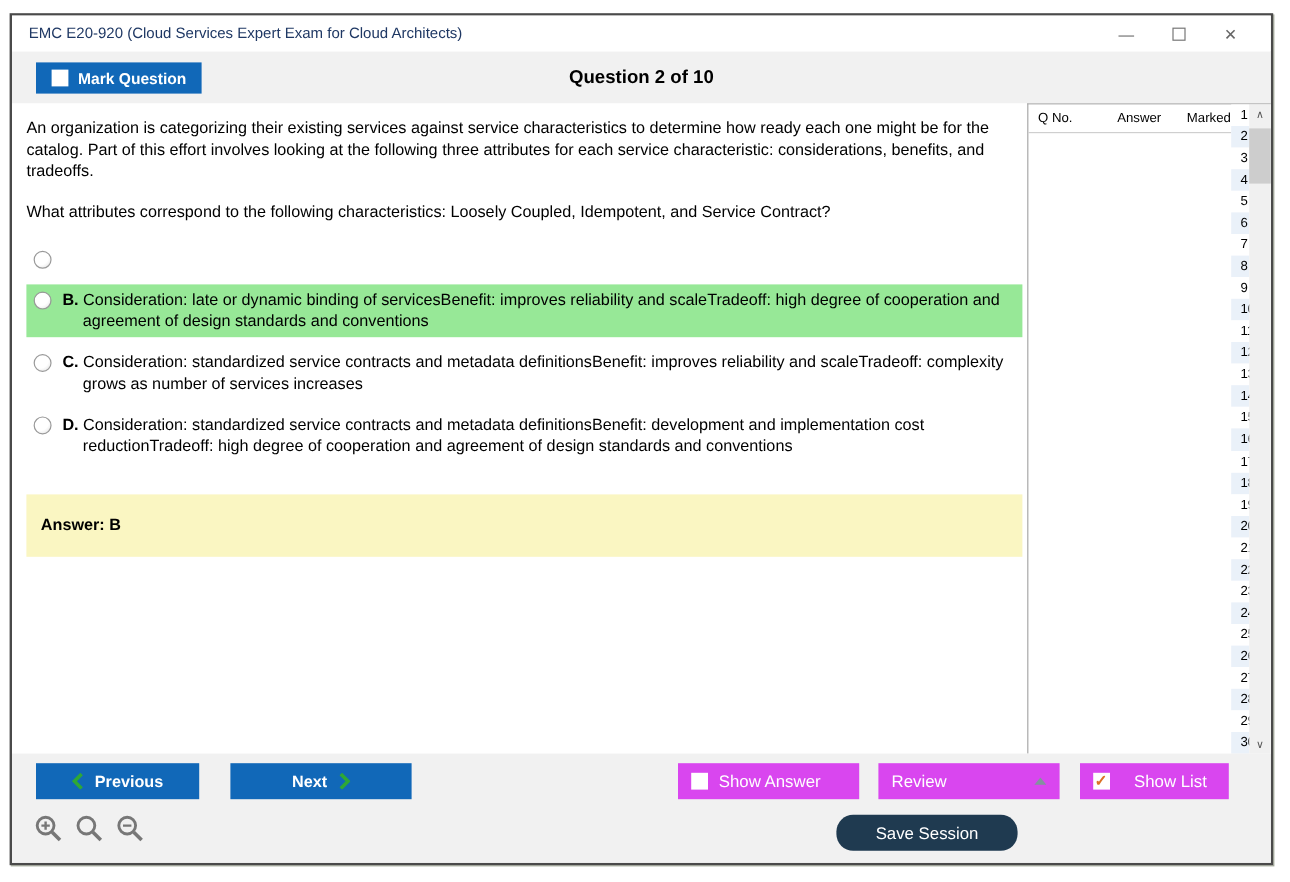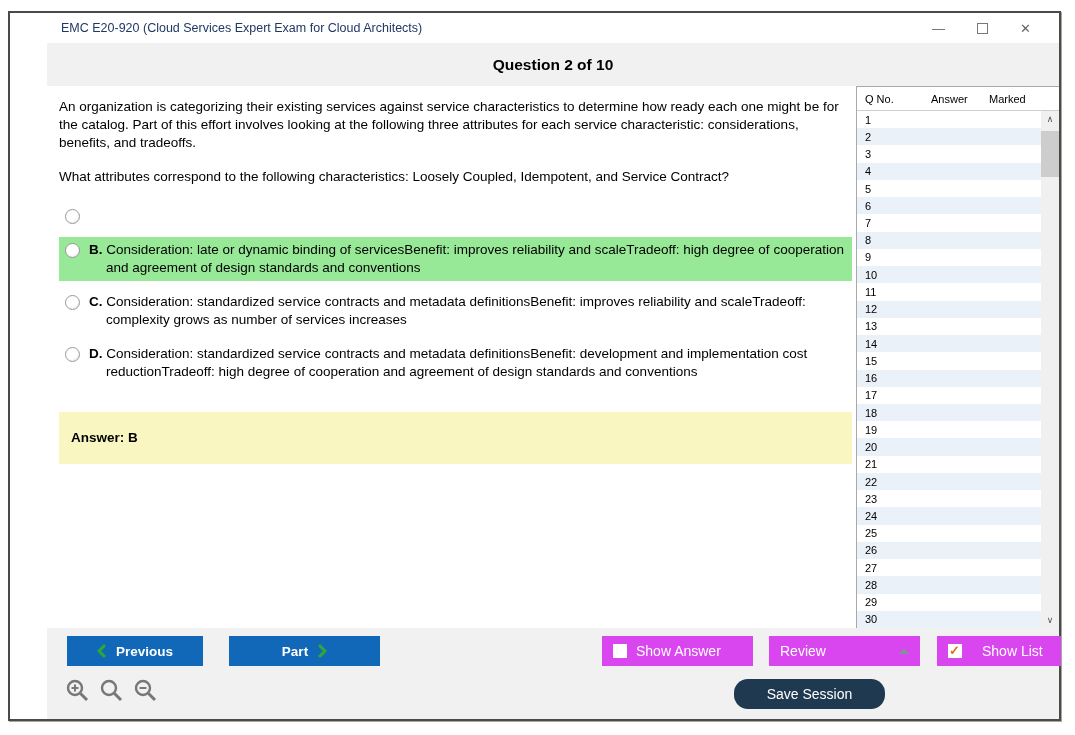--- a/index.html
+++ b/index.html
@@ -1,19 +1,19 @@
 <!DOCTYPE html>
 <html><head>
 <meta charset="utf-8">
 <style>
   * { margin:0; padding:0; box-sizing:border-box; }
   html,body { width:1075px; height:735px; background:#ffffff; font-family:"Liberation Sans", sans-serif; }
   .window {
     position:absolute; left:8px; top:11px; width:1053px; height:710px;
-    border:2px solid #4a4a4a; background:#fff; box-shadow:1px 1px 0 rgba(90,100,70,.55);padding-left:37px;
+    border:2px solid #4a4a4a; background:#fff; box-shadow:1px 1px 0 rgba(90,100,70,.55);
   }
   
   .titlebar { height:30px; background:#fff; display:flex; align-items:center; padding:0 14px; }
   .title-text { color:#1f3864; font-size:12.5px; }
   .win-controls { margin-left:auto; display:flex; align-items:center; gap:32px; padding-right:14px; }
   .win-btn { color:#666; font-size:13px; cursor:default; line-height:1; }
   .max-box { width:11px; height:11px; border:1px solid #777; display:inline-block; }
   
   .headerbar { height:43px; background:#f1f1f1; position:relative; display:flex; align-items:center; }
   .mark-btn {
@@ -34,21 +34,21 @@
     width:15px; height:15px; border-radius:50%; border:1px solid #999;
     background:radial-gradient(circle at 35% 30%, #ffffff 55%, #dcdcdc); flex:none; margin:2px 9px 0 2px;
   }
   .opt-text { font-size:13.5px; line-height:1.3; color:#000; padding-left:17px; text-indent:-17px; }
   .opt-text b { font-weight:bold; }
   .answer-box {
     margin-top:26px; height:52px; background:#faf6c2; display:flex; align-items:center;
     padding-left:12px; font-size:13.5px; font-weight:bold; color:#000;
   }
   
-  .sidebar { width:203px; border-left:1px solid #a9a9a9; border-top:1px solid #a9a9a9; display:flex; flex-direction:column; background:#fff; }
+  .sidebar { width:203px; border-left:1px solid #a9a9a9; border-top:1px solid #a9a9a9; display:flex; flex-direction:row; background:#fff; }
   .sb-header { height:24px; display:flex; align-items:center; font-size:11px; color:#000; border-bottom:1px solid #cfcfcf; }
   .sb-h1 { width:74px; padding-left:8px; }
   .sb-h2 { width:58px; }
   .sb-h3 { flex:1; }
   .sb-body { flex:1; position:relative; }
   .sb-rows { position:absolute; left:0; top:0; right:18px; bottom:0; display:flex; flex-direction:column; }
   .qrow { flex:1; font-size:11px; padding-left:8px; display:flex; align-items:center; background:#fff; cursor:pointer; }
   .qrow:nth-child(even) { background:#eaf1f9; }
   .sb-scroll { position:absolute; right:0; top:0; bottom:0; width:18px; background:#f0f0f0; }
   .scroll-arrow { position:absolute; left:0; width:18px; height:16px; color:#555; font-size:9px; text-align:center; line-height:16px; cursor:pointer; }
@@ -72,20 +72,24 @@
   <div class="titlebar">
     <span class="title-text">EMC E20-920 (Cloud Services Expert Exam for Cloud Architects)</span>
     <span class="win-controls">
       <span class="win-btn">—</span>
       <span class="win-btn max-box"></span>
       <span class="win-btn">✕</span>
     </span>
   </div>
 
   <div class="headerbar">
+    <div class="mark-btn">
+      <span class="cb"></span>
+      <span>Mark Question</span>
+    </div>
     <div class="q-counter">Question 2 of 10</div>
   </div>
 
   <div class="main">
     <div class="content">
       <p>An organization is categorizing their existing services against service characteristics to determine how ready each one might be for the catalog. Part of this effort involves looking at the following three attributes for each service characteristic: considerations, benefits, and tradeoffs.</p>
       <p>What attributes correspond to the following characteristics: Loosely Coupled, Idempotent, and Service Contract?</p>
       <div class="options">
           <div class="option">
             <span class="radio"></span>
@@ -157,21 +161,21 @@
   </div>
 
   <div class="bottombar">
     <div class="btn btn-blue" style="left:20px; top:8px; width:136px;">
       <svg class="chev" viewBox="0 0 10 14">
           <polyline points="8,1 2,7 8,13" fill="none" stroke="#2ea836" stroke-width="3"></polyline>
         </svg>
       <span>Previous</span>
     </div>
     <div class="btn btn-blue" style="left:182px; top:8px; width:151px;">
-      <span>Part</span>
+      <span>Next</span>
       <svg class="chev" viewBox="0 0 10 14">
           <polyline points="2,1 8,7 2,13" fill="none" stroke="#2ea836" stroke-width="3"></polyline>
         </svg>
     </div>
 
     <div class="btn btn-orange" style="left:555px; top:8px; width:151px;">
       <span class="cb"></span>
       <span>Show Answer</span>
     </div>
     <div class="btn btn-orange" style="left:722px; top:8px; width:151px;">

